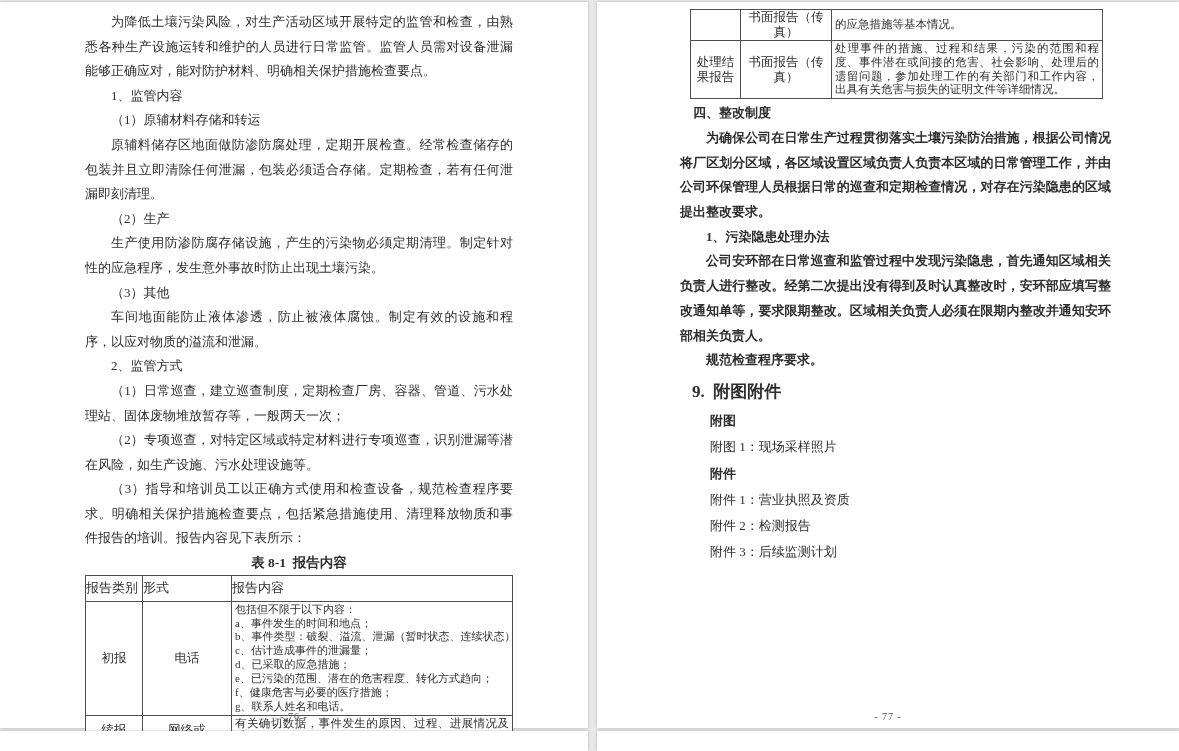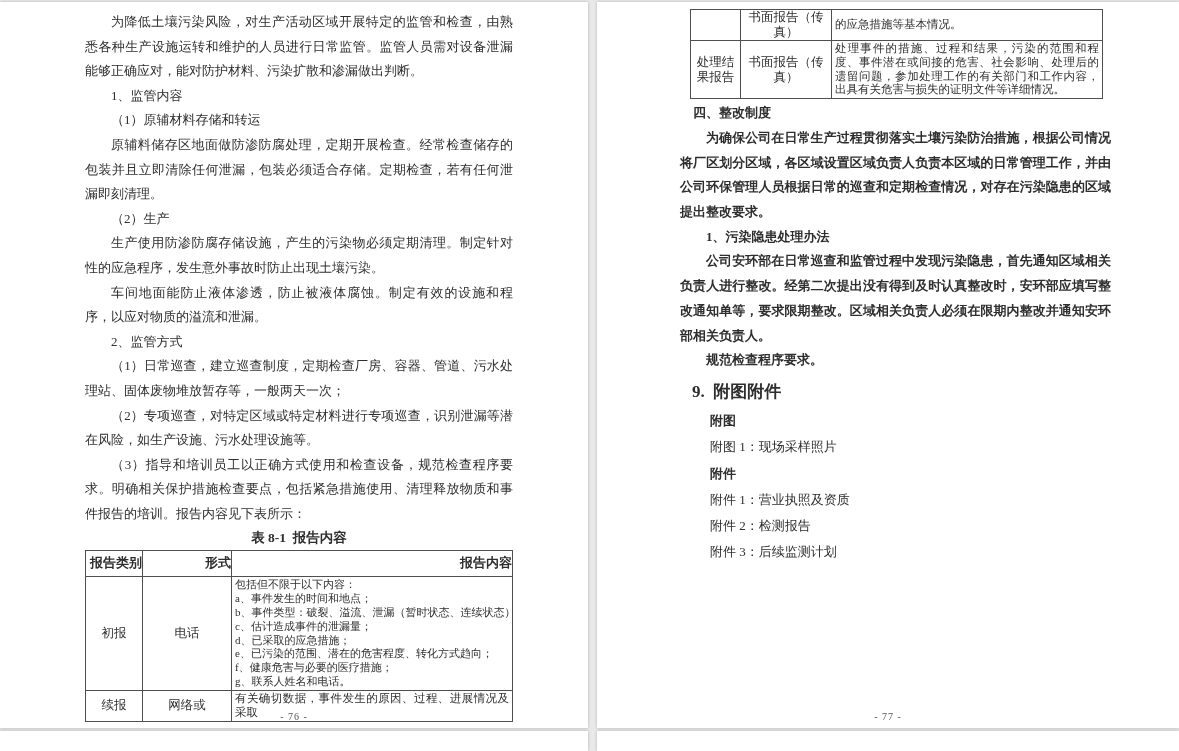--- a/index.html
+++ b/index.html
@@ -17,21 +17,21 @@
   .para{margin:0;text-indent:2em;}
   .para.i1{text-indent:1em;}
 
   .tbl-caption{margin:2px 0 0 0;text-align:center;text-indent:0;font-weight:bold;
                font-size:13.5px;line-height:20px;white-space:pre;}
 
   table.rpt{border-collapse:collapse;table-layout:fixed;background:#fff;}
   table.rpt.left-t{width:427px;margin-top:2px;}
   table.rpt.right-t{width:412px;margin-left:10px;margin-top:7px;}
   .rpt th,.rpt td{border:1px solid #4f4f4f;vertical-align:middle;padding:0;}
-  .rpt th{font-weight:bold;font-size:13px;height:19px;text-align:right;}
+  .rpt th{font-weight:normal;font-size:13px;height:19px;text-align:left;}
   .rpt td.c{text-align:center;font-size:12.5px;line-height:15px;}
   .rpt td.list{font-size:11px;line-height:13.85px;padding:1px 3px;text-align:left;vertical-align:middle;}
   .rpt td.list div{white-space:nowrap;overflow:hidden;}
   .rpt td.txt{font-size:11.5px;line-height:13.8px;padding:1px 3px;text-align:justify;vertical-align:middle;}
   .rpt tr.hrow1 td{height:111px;}
   .rpt tr.hrow2 td{height:23px;}
   .rpt tr.rrow1 td{height:20px;}
 
   .h9{font-size:17px;font-weight:bold;margin:8px 0 5px 12px;line-height:22px;text-indent:0;white-space:pre;}
   .att{margin:0;padding-left:30px;line-height:26.3px;text-indent:0;text-align:left;}
@@ -40,26 +40,27 @@
   .pagenum{position:absolute;bottom:6px;left:0;width:100%;text-align:center;
            font-size:10px;color:#555;letter-spacing:1px;}
 </style>
 </head>
 <body>
 
 <div class="canvas">
 
   <div class="page p-left">
     <div class="content">
-      <p class="para">为降低土壤污染风险，对生产活动区域开展特定的监管和检查，由熟悉各种生产设施运转和维护的人员进行日常监管。监管人员需对设备泄漏能够正确应对，能对防护材料、污染扩散和渗漏做出判断。</p>
+      <p class="para">为降低土壤污染风险，对生产活动区域开展特定的监管和检查，由熟悉各种生产设施运转和维护的人员进行日常监管。监管人员需对设备泄漏能够正确应对，能对防护材料、明确相关保护措施检查要点。</p>
       <p class="para">1、监管内容</p>
       <p class="para">（1）原辅材料存储和转运</p>
       <p class="para">原辅料储存区地面做防渗防腐处理，定期开展检查。经常检查储存的包装并且立即清除任何泄漏，包装必须适合存储。定期检查，若有任何泄漏即刻清理。</p>
       <p class="para">（2）生产</p>
       <p class="para">生产使用防渗防腐存储设施，产生的污染物必须定期清理。制定针对性的应急程序，发生意外事故时防止出现土壤污染。</p>
+      <p class="para">（3）其他</p>
       <p class="para">车间地面能防止液体渗透，防止被液体腐蚀。制定有效的设施和程序，以应对物质的溢流和泄漏。</p>
       <p class="para">2、监管方式</p>
       <p class="para">（1）日常巡查，建立巡查制度，定期检查厂房、容器、管道、污水处理站、固体废物堆放暂存等，一般两天一次；</p>
       <p class="para">（2）专项巡查，对特定区域或特定材料进行专项巡查，识别泄漏等潜在风险，如生产设施、污水处理设施等。</p>
       <p class="para">（3）指导和培训员工以正确方式使用和检查设备，规范检查程序要求。明确相关保护措施检查要点，包括紧急措施使用、清理释放物质和事件报告的培训。报告内容见下表所示：</p>
 
       <div class="tbl-caption">表 8-1  报告内容</div>
 
       <table class="rpt left-t">
         <colgroup>

